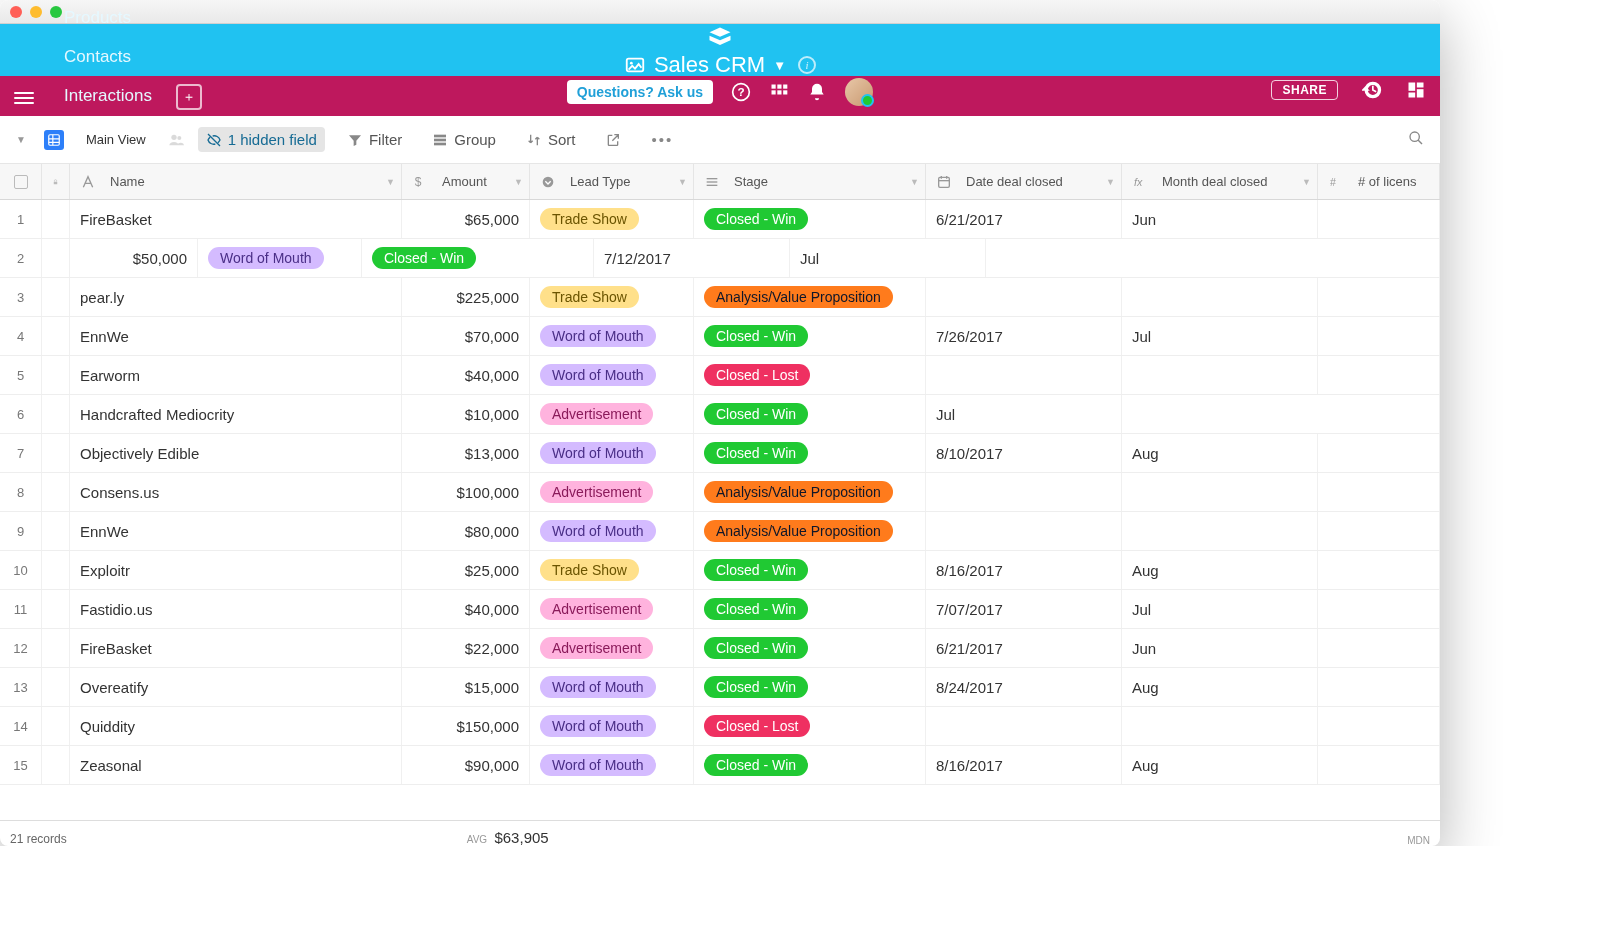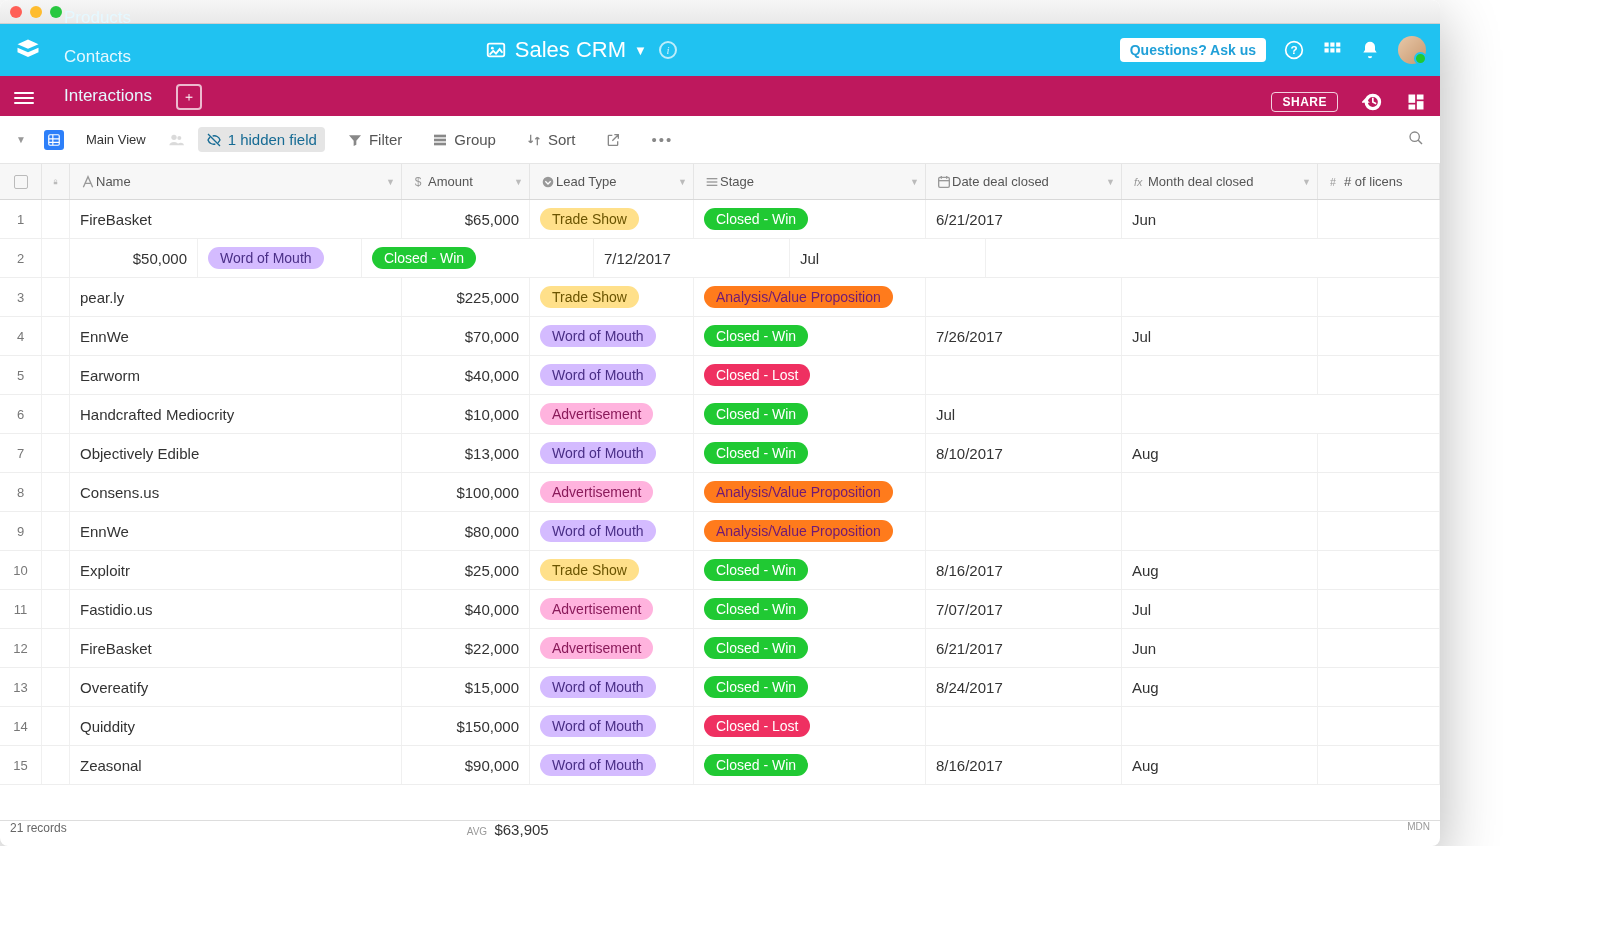--- a/index.html
+++ b/index.html
@@ -1,41 +1,41 @@
 <!DOCTYPE html>
 <html><head>
 <meta charset="utf-8">
 <style>
 * { box-sizing: border-box; margin: 0; padding: 0; }
 body { font-family: -apple-system, BlinkMacSystemFont, "Segoe UI", Helvetica, Arial, sans-serif; font-size: 13px; color: #333; background: #fff; overflow: hidden; }
 .window { width: 1440px; height: 846px; border-radius: 8px; overflow: hidden; box-shadow: 0 20px 60px rgba(0,0,0,0.3); position: relative; background:#fff; }
 .titlebar { height: 24px; background: linear-gradient(#f6f6f6,#e9e9e9); display:flex; align-items:center; padding:0 10px; gap:8px; border-bottom:1px solid #d0d0d0;}
 .tldot{width:12px;height:12px;border-radius:50%;}
 .red{background:#ff5f57}.yellow{background:#febc2e}.green{background:#28c840}
-.topbar { background:#20c2f1; height:52px; display:flex; align-items:center; padding:0 14px; color:#fff; font-size:15px;}
+.topbar { background:#20c2f1; height:52px; display:flex; align-items:center; padding:0 14px; color:#fff; font-size:15px;flex-direction:column;}
 .brand-icon svg{display:block}
 .center { flex:1; display:flex; justify-content:center; align-items:center; gap:8px; font-size:22px; font-weight:500;}
 .center .info{width:18px;height:18px;border:2px solid rgba(255,255,255,.7);border-radius:50%;display:flex;align-items:center;justify-content:center;font-size:11px;color:rgba(255,255,255,.8);font-style:italic;font-family:Georgia,serif;margin-left:4px}
 .top-right{display:flex;align-items:center;gap:18px}
 .ask-btn{background:#fff;color:#20a0d8;border-radius:4px;padding:4px 10px;font-weight:600;font-size:14px}
 .tabsbar{background:#be185d;height:40px;display:flex;align-items:flex-end;padding:0 14px;color:#fff}
 .hamburger{width:20px;display:flex;flex-direction:column;gap:3px;margin-right:12px;margin-bottom:12px;cursor:pointer}
 .hamburger span{height:2px;background:#fff;border-radius:1px}
 .tab{padding:9px 18px 10px;border-radius:6px 6px 0 0;font-size:17px;color:#e5f8ff;cursor:pointer;display:flex;align-items:center;gap:6px}
 .addtab{margin-left:6px;width:26px;height:26px;border:2px solid rgba(255,255,255,.7);border-radius:4px;display:flex;align-items:center;justify-content:center;color:#fff;margin-bottom:6px;cursor:pointer}
-.tabright{margin-left:auto;display:flex;align-items:center;gap:24px;margin-bottom:4px}
+.tabright{margin-left:auto;display:flex;align-items:center;gap:24px;margin-bottom:16px}
 .share-btn{border:1.5px solid rgba(255,255,255,.8);border-radius:4px;padding:2px 10px;font-weight:700;font-size:12px;letter-spacing:.5px}
 .toolbar{height:48px;border-bottom:1px solid #e6e6e6;display:flex;align-items:center;padding:0 16px;gap:14px;font-size:15px;color:#555}
 .tool{display:flex;align-items:center;gap:6px;padding:4px 8px;border-radius:4px;cursor:pointer}
 .tool.viewname{font-size:13px;font-weight:500;color:#333}
 .tool.hidden-field{background:#e5e5e5;color:#166b94;font-weight:500}
 .grid-icon{width:20px;height:20px;background:#2d7ff9;border-radius:3px;display:inline-flex;align-items:center;justify-content:center}
 .search-right{margin-left:auto;color:#888;cursor:pointer}
 .headerrow{display:flex;height:36px;border-bottom:1px solid #d8d8d8;background:#f7f7f7;font-size:13px;color:#555}
-.hcell{border-right:1px solid #e5e5e5;display:flex;align-items:center;padding:0 10px;gap:0;position:relative}
+.hcell{border-right:1px solid #e5e5e5;display:flex;align-items:center;padding:0 10px;gap:14px;position:relative}
 .hcell .dd{position:absolute;right:6px;color:#bbb;font-size:9px}
 .rownum{width:42px;justify-content:center;color:#888}
 .lockcol{width:28px;justify-content:center}
 .c-name{width:332px}
 .c-amount{width:128px}
 .c-lead{width:164px}
 .c-stage{width:232px}
 .c-date{width:196px}
 .c-month{width:196px}
 .c-lic{flex:1}
@@ -43,22 +43,22 @@
 .row{display:flex;height:39px;border-bottom:1px solid #eee;align-items:center}
 .cell{border-right:1px solid #f0f0f0;height:100%;display:flex;align-items:center;padding:0 10px;font-size:15px}
 .cell.rownum{font-size:13px;color:#777;justify-content:center}
 .cell.c-amount{justify-content:flex-end;font-size:15px}
 .pill{display:inline-block;padding:3px 12px;border-radius:999px;font-size:14px;white-space:nowrap}
 .pill.trade{background:#ffe08a;color:#6b5400}
 .pill.word{background:#d4bbff;color:#4a2e87}
 .pill.ad{background:#ffb3de;color:#8a1a5a}
 .pill.win{background:#20c933;color:#fff;font-weight:500}
 .pill.lost{background:#ef3061;color:#fff;font-weight:500}
-.pill.analysis{background:#ff7b1c;color:#701a75;font-weight:500}
-.footer{height:26px;border-top:1px solid #ddd;display:flex;align-items:flex-start;font-size:12px;color:#666;padding:0 10px}
+.pill.analysis{background:#ff7b1c;color:#0f172a;font-weight:500}
+.footer{height:26px;border-top:1px solid #ddd;display:flex;align-items:flex-end;font-size:12px;color:#666;padding:0 10px}
 .footer .avg{margin-left:400px}
 .footer .mdn{margin-left:auto}
 .icon-svg{width:16px;height:16px;fill:#888}
 .hcell .icon-svg{fill:#999}
 .people-icon{opacity:.3}
 .caret-small{font-size:10px;color:#999;margin-right:4px}
 .avatar{width:28px;height:28px;border-radius:50%;background:linear-gradient(135deg,#e8c8a8,#c89870);position:relative}
 .avatar::after{content:"";position:absolute;bottom:-1px;right:-1px;width:9px;height:9px;background:#20c933;border:2px solid #20c2f1;border-radius:50%}
 .checkbox{width:14px;height:14px;border:1.5px solid #bbb;border-radius:2px}
 </style>

